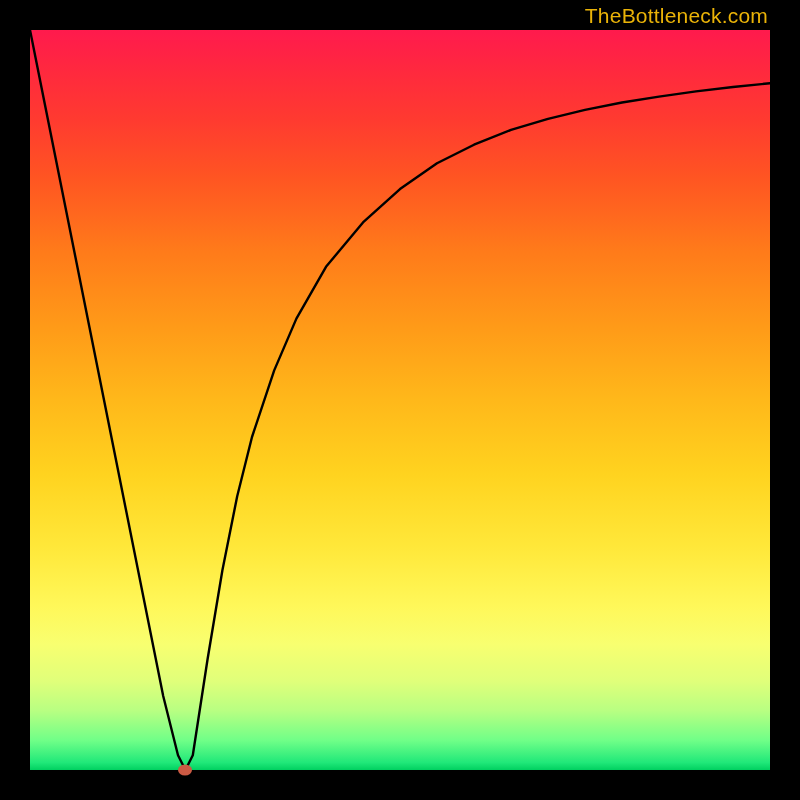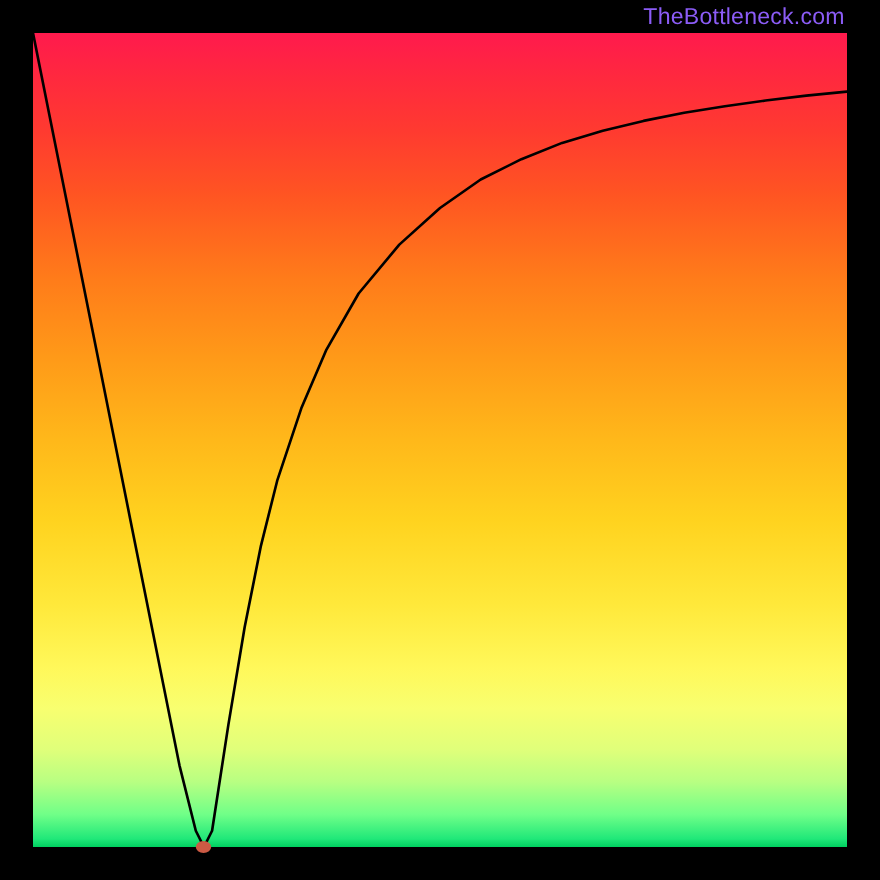--- a/index.html
+++ b/index.html
@@ -39,21 +39,21 @@
       #b8ff82 92%,
       #70ff88 96%,
       #20e879 99%,
       #00d060 100%
     );
   }
   .watermark {
     position: absolute;
     top: 4px;
     right: 32px;
-    color: #8b5cf6;
+    color: #eab308;
     font-size: 21px;
     letter-spacing: 0.2px;
     font-weight: 500;
   }
   .curve-svg {
     position: absolute;
     left: 0;
     top: 0;
     width: 740px;
     height: 740px;

